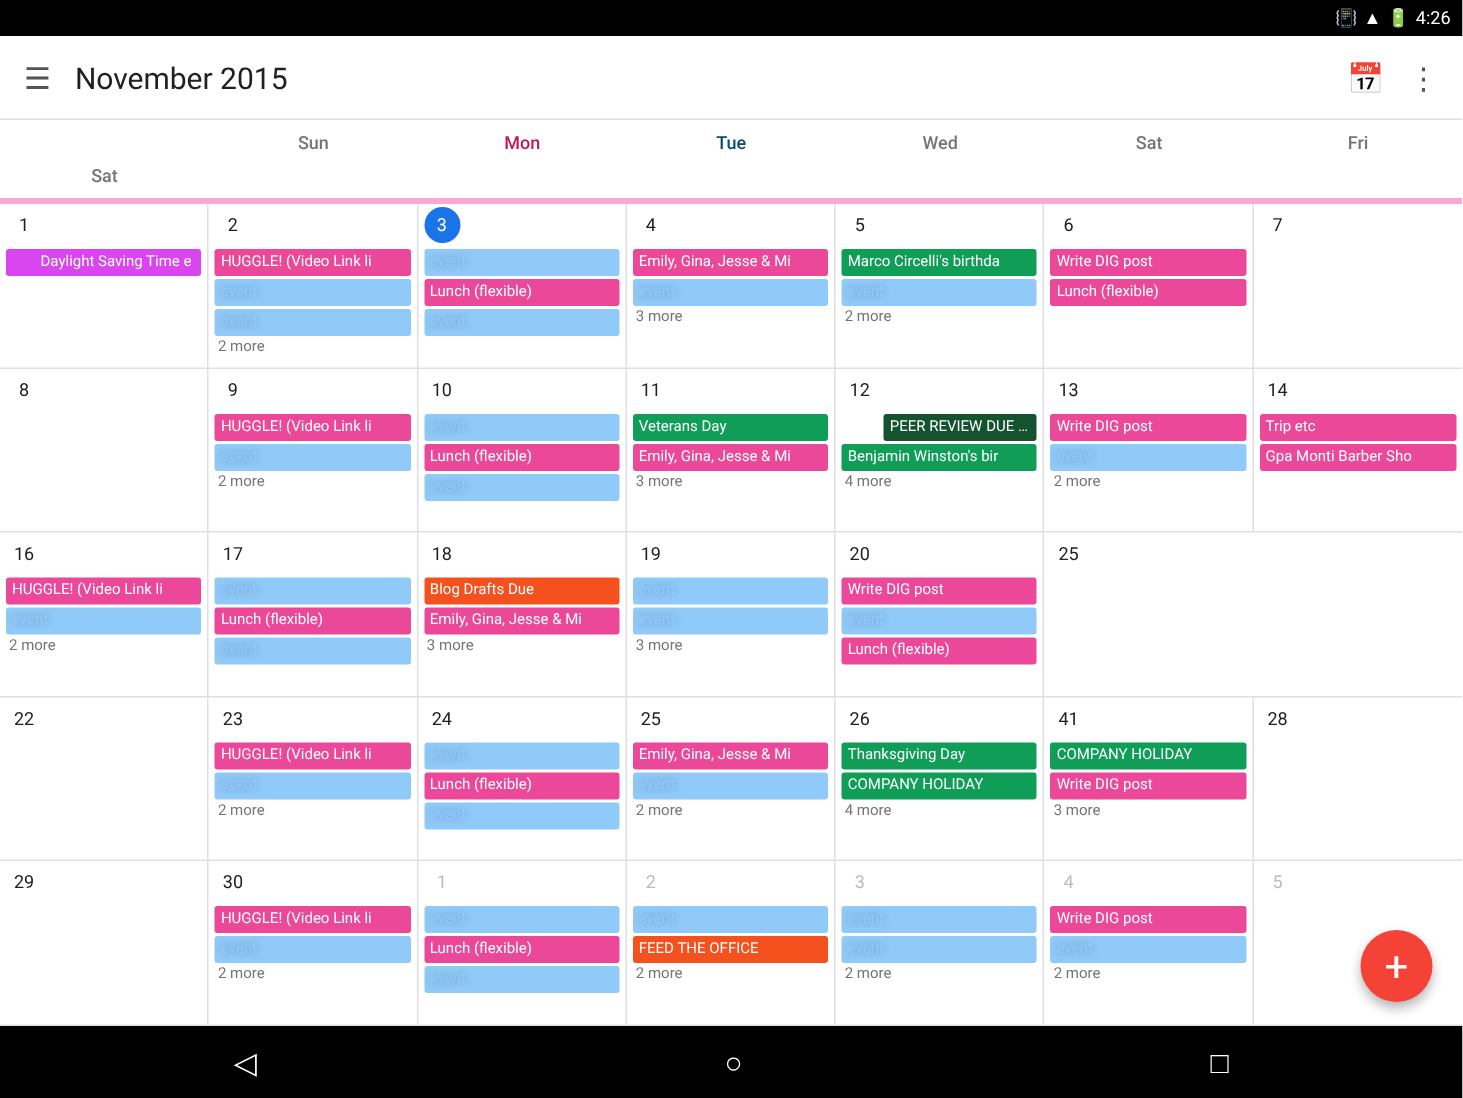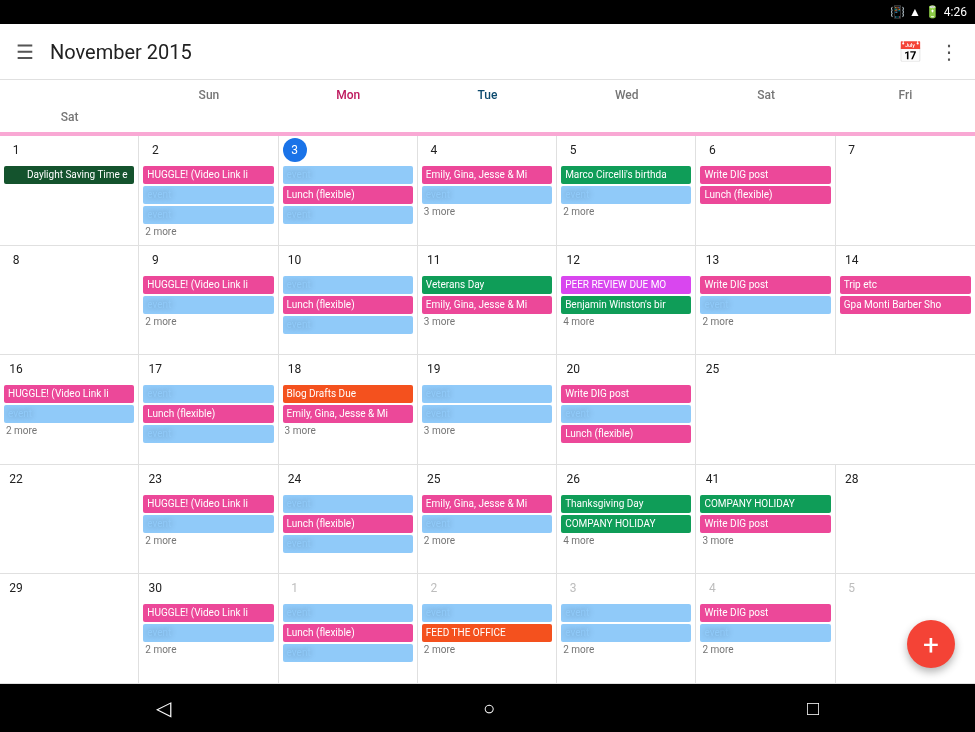--- a/index.html
+++ b/index.html
@@ -107,21 +107,21 @@
       border-radius: 2px;
       color: #fff;
       white-space: nowrap;
       overflow: hidden;
       text-overflow: ellipsis;
       flex-shrink: 0;
       line-height: 16px;
     }
     .event.blue { background: #ec4899; }
     .event.green { background: #0f9d58; }
-    .event.red { background: #d946ef; }
+    .event.red { background: #14532d; margin-left: 28px; }
     .event.orange { background: #f4511e; }
     .event.blurred {
       background: #90caf9;
       color: transparent;
       text-shadow: 0 0 6px rgba(0,0,0,0.3);
     }
 
     .more-link {
       font-size: 10px;
       color: #757575;
@@ -152,21 +152,21 @@
       align-items: center;
       justify-content: center;
       color: #fff;
       font-size: 28px;
       box-shadow: 0 4px 8px rgba(0,0,0,0.3);
       cursor: pointer;
       z-index: 100;
     }
 
     
-    .event.dst { background: #14532d; font-size: 10px; padding-left: 23px; }
+    .event.dst { background: #d946ef; font-size: 10px; padding-left: 23px; }
   </style>
 </head>
 <body>
 
 <div class="status-bar">
   <div class="status-icons">
     <span>📳</span>
     <span>▲</span>
     <span>🔋</span>
     <span>4:26</span>

